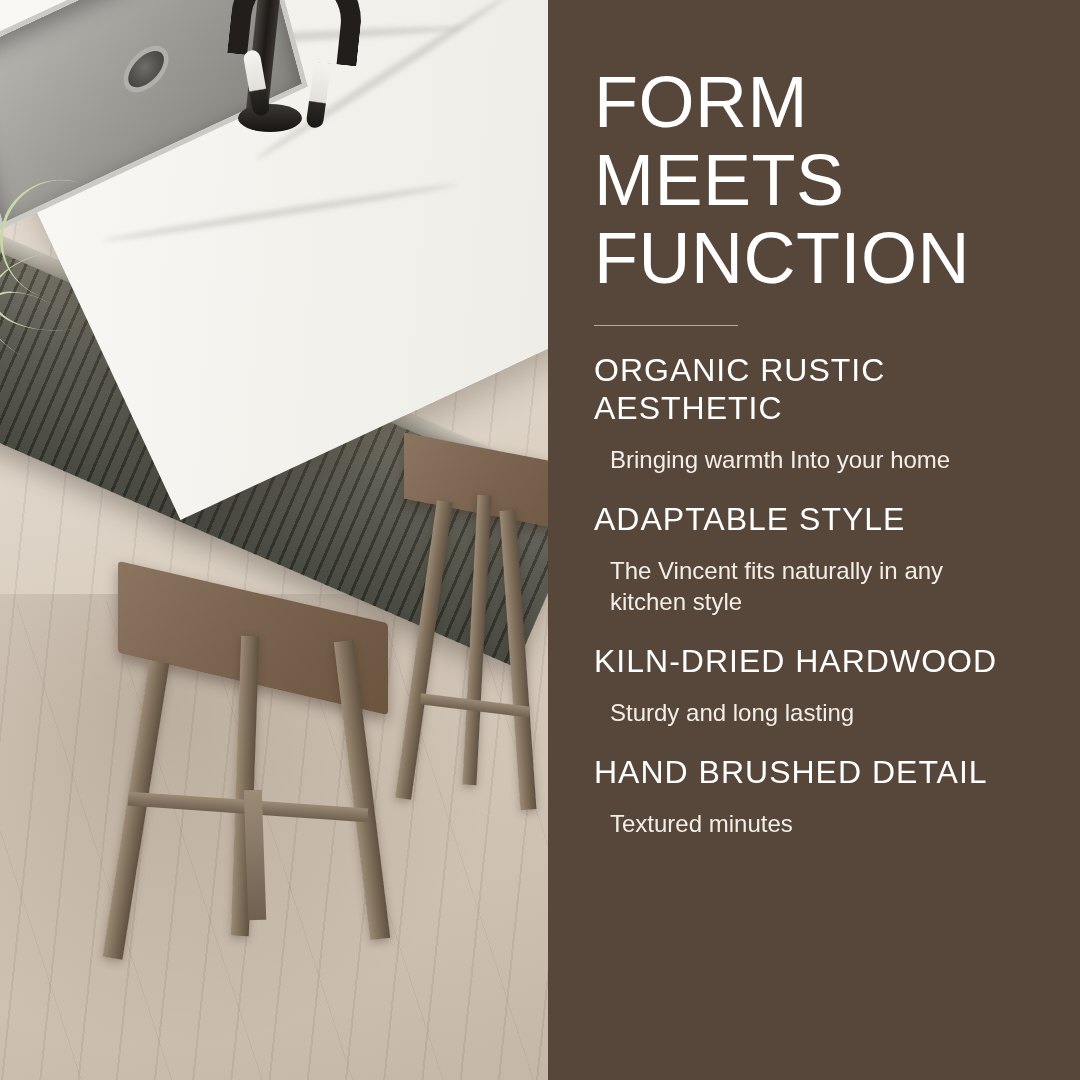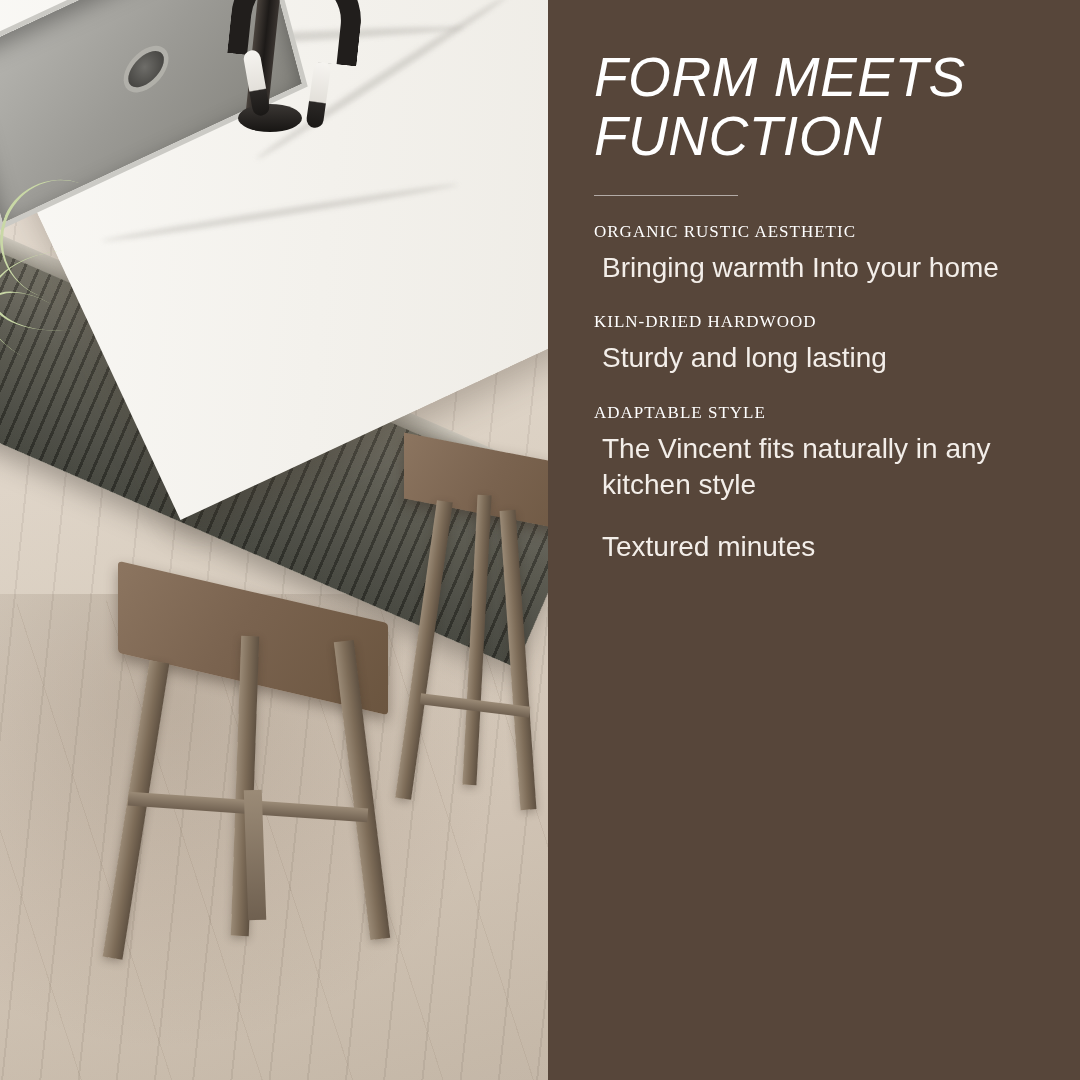--- a/index.html
+++ b/index.html
@@ -175,49 +175,47 @@
   
   .panel {
     width: 532px;
     height: 1080px;
     background: #57463a;
     box-sizing: border-box;
     padding: 44px 42px 30px 46px;
     color: #ffffff;
   }
   .headline {
-    font-size: 55px;
+    font-size: 72px;
     line-height: 1.08;
     letter-spacing: 0.5px;
     font-weight: 400;
-    margin: 4px 0 0 0;
+    margin: 20px 0 0 0;
     text-transform: uppercase;
-    font-style: italic;
   }
   .divider {
     width: 144px;
     height: 1px;
     background: rgba(255,255,255,0.55);
     margin: 28px 0 26px 0;
   }
   .feature { margin-bottom: 26px; }
   .feature:last-child { margin-bottom: 0; }
   .f-title {
-    font-size: 17px;
+    font-size: 32px;
     letter-spacing: 1.0px;
     line-height: 1.18;
     text-transform: uppercase;
     margin: 0 0 5px 0;
     font-weight: 400;
-    font-family: Liberation Serif, serif;
   }
   .f-desc {
-    font-size: 28px;
+    font-size: 24px;
     line-height: 1.3;
-    margin: 8px;
+    margin: 16px;
     color: #f3eee9;
     font-weight: 400;
   }
 </style>
 </head>
 <body>
 
 <div class="canvas">
 
   <div class="photo">
@@ -269,24 +267,25 @@
 
   <div class="panel">
     <h1 class="headline">FORM MEETS FUNCTION</h1>
     <div class="divider"></div>
 
     <div class="feature">
       <p class="f-title">ORGANIC RUSTIC AESTHETIC</p>
       <p class="f-desc">Bringing warmth Into your home</p>
     </div>
     <div class="feature">
+      <p class="f-title">ADAPTABLE STYLE</p>
+      <p class="f-desc">The Vincent fits naturally in any kitchen style</p>
+    </div>
+    <div class="feature">
       <p class="f-title">KILN-DRIED HARDWOOD</p>
       <p class="f-desc">Sturdy and long lasting</p>
     </div>
     <div class="feature">
-      <p class="f-title">ADAPTABLE STYLE</p>
-      <p class="f-desc">The Vincent fits naturally in any kitchen style</p>
-    </div>
-    <div class="feature">
+      <p class="f-title">HAND BRUSHED DETAIL</p>
       <p class="f-desc">Textured minutes</p>
     </div>
   </div>
 </div>
 
 </body></html>

